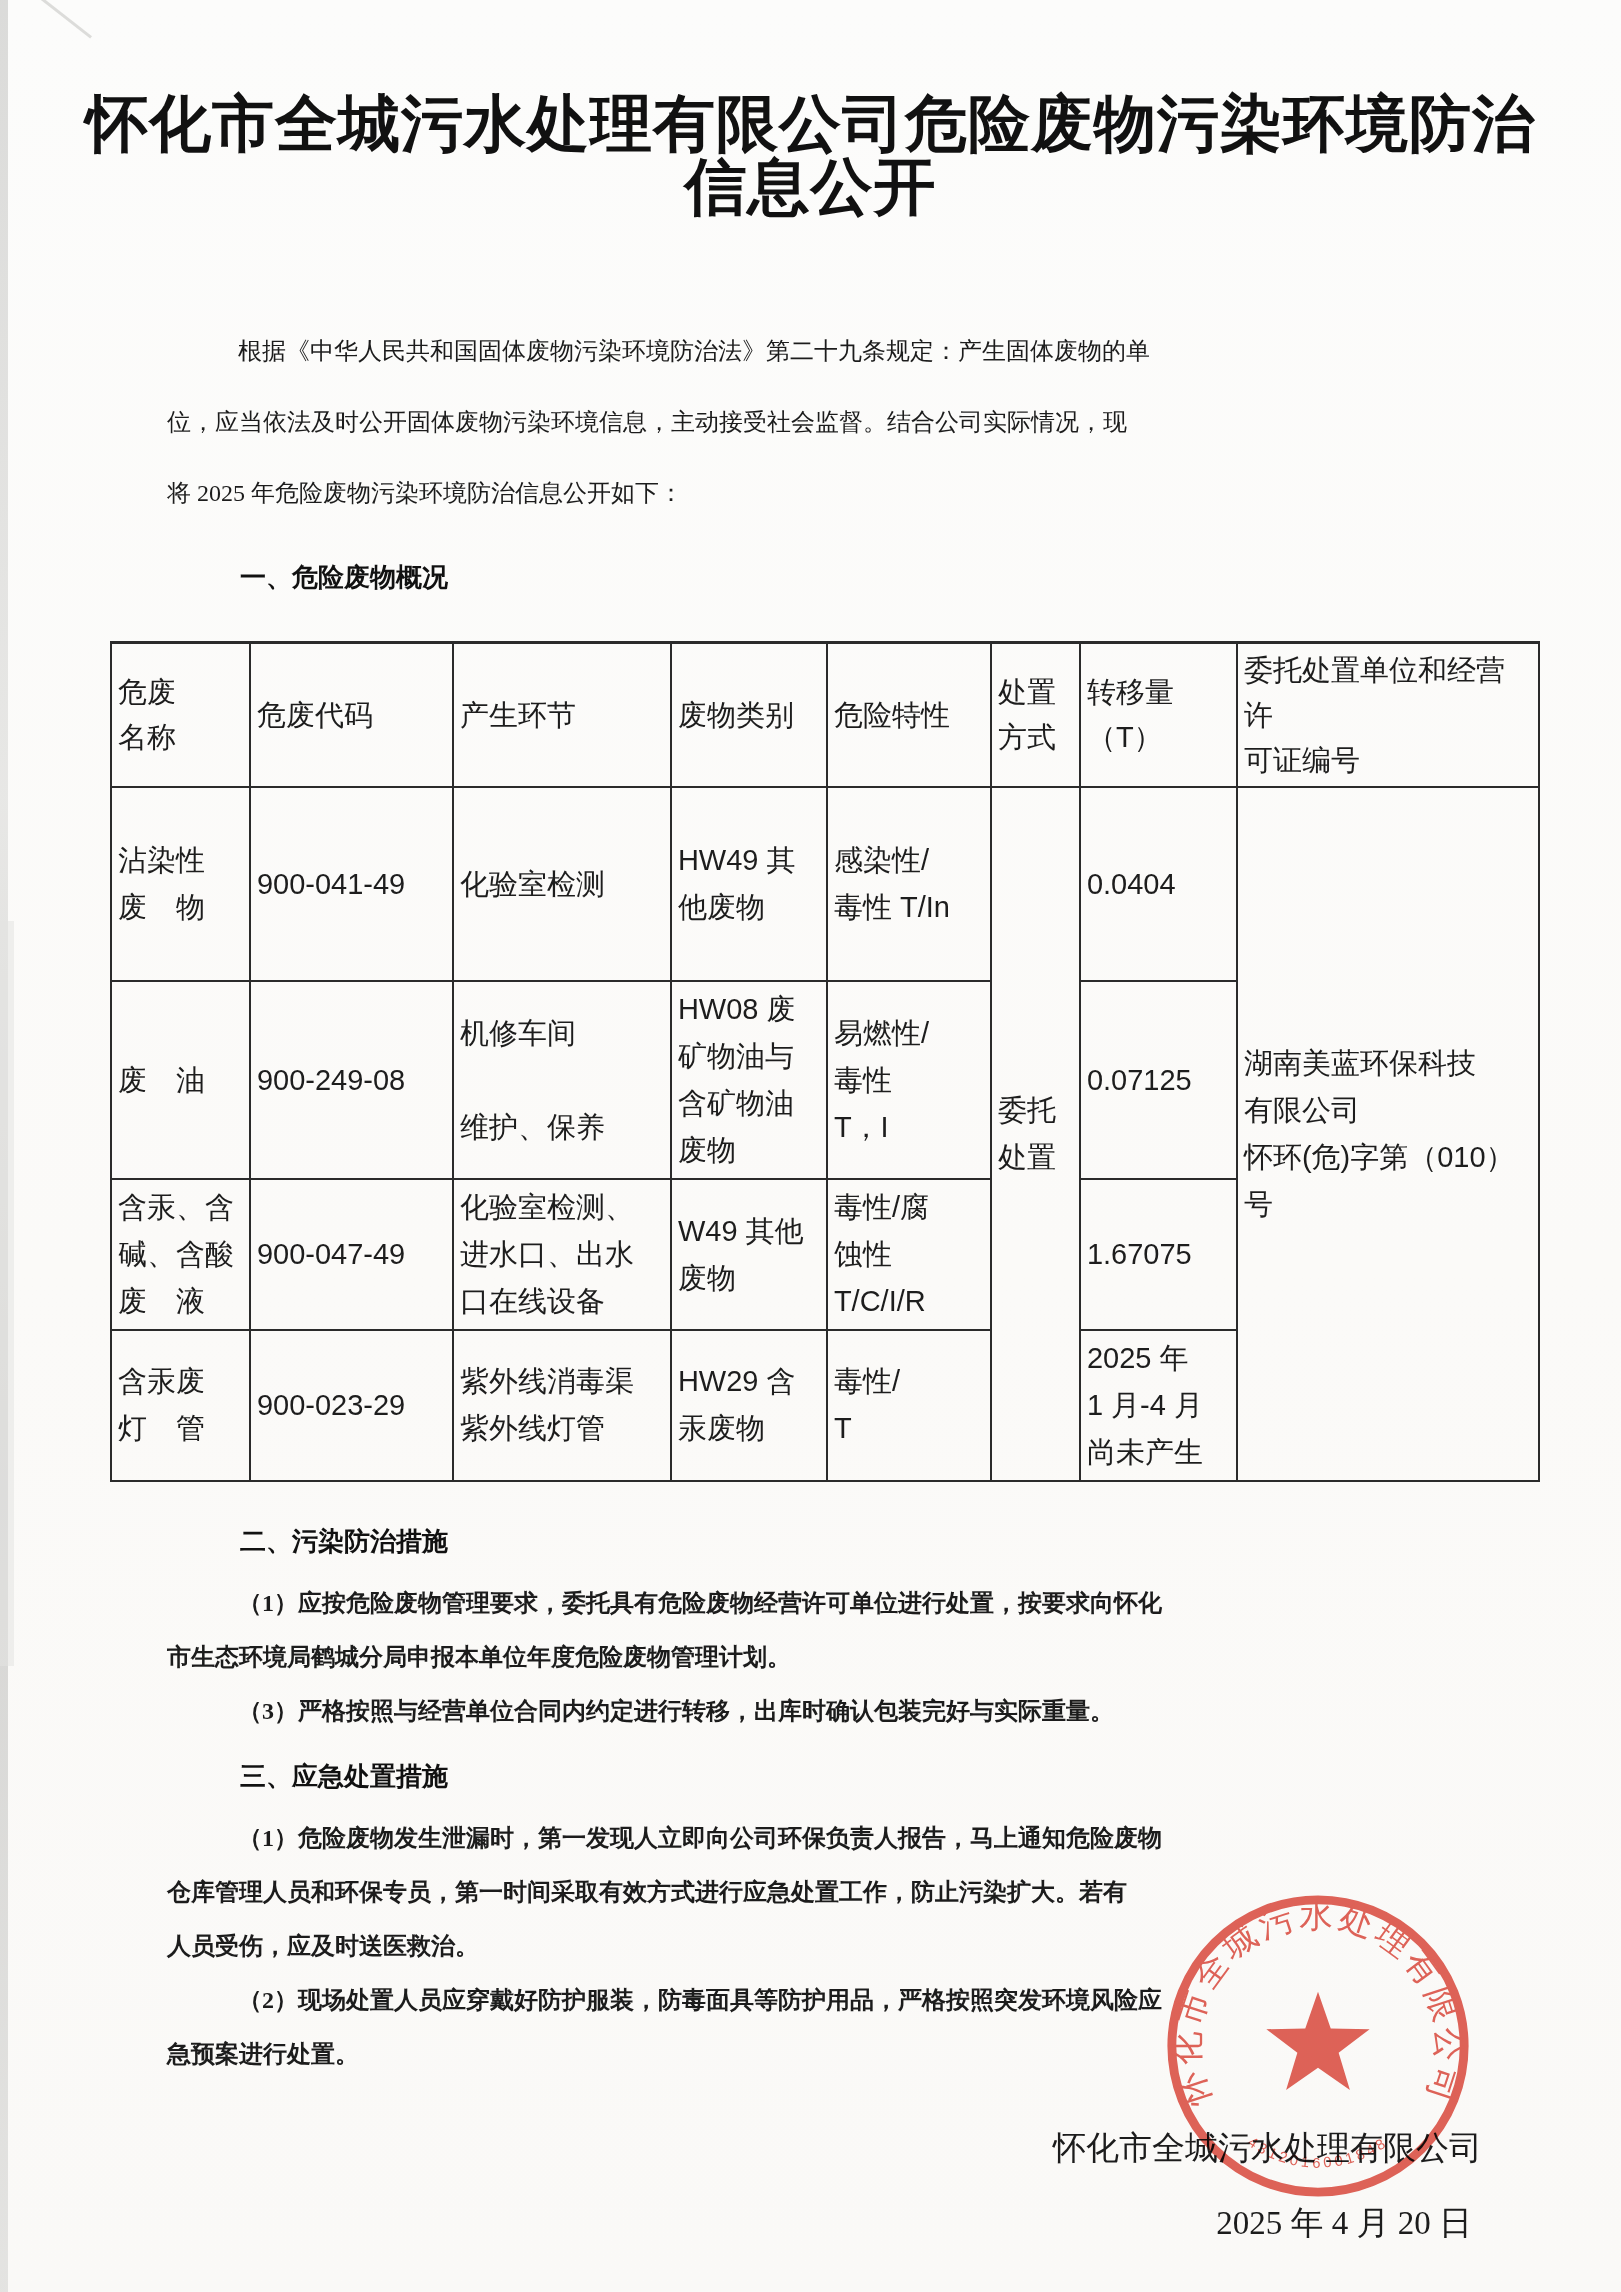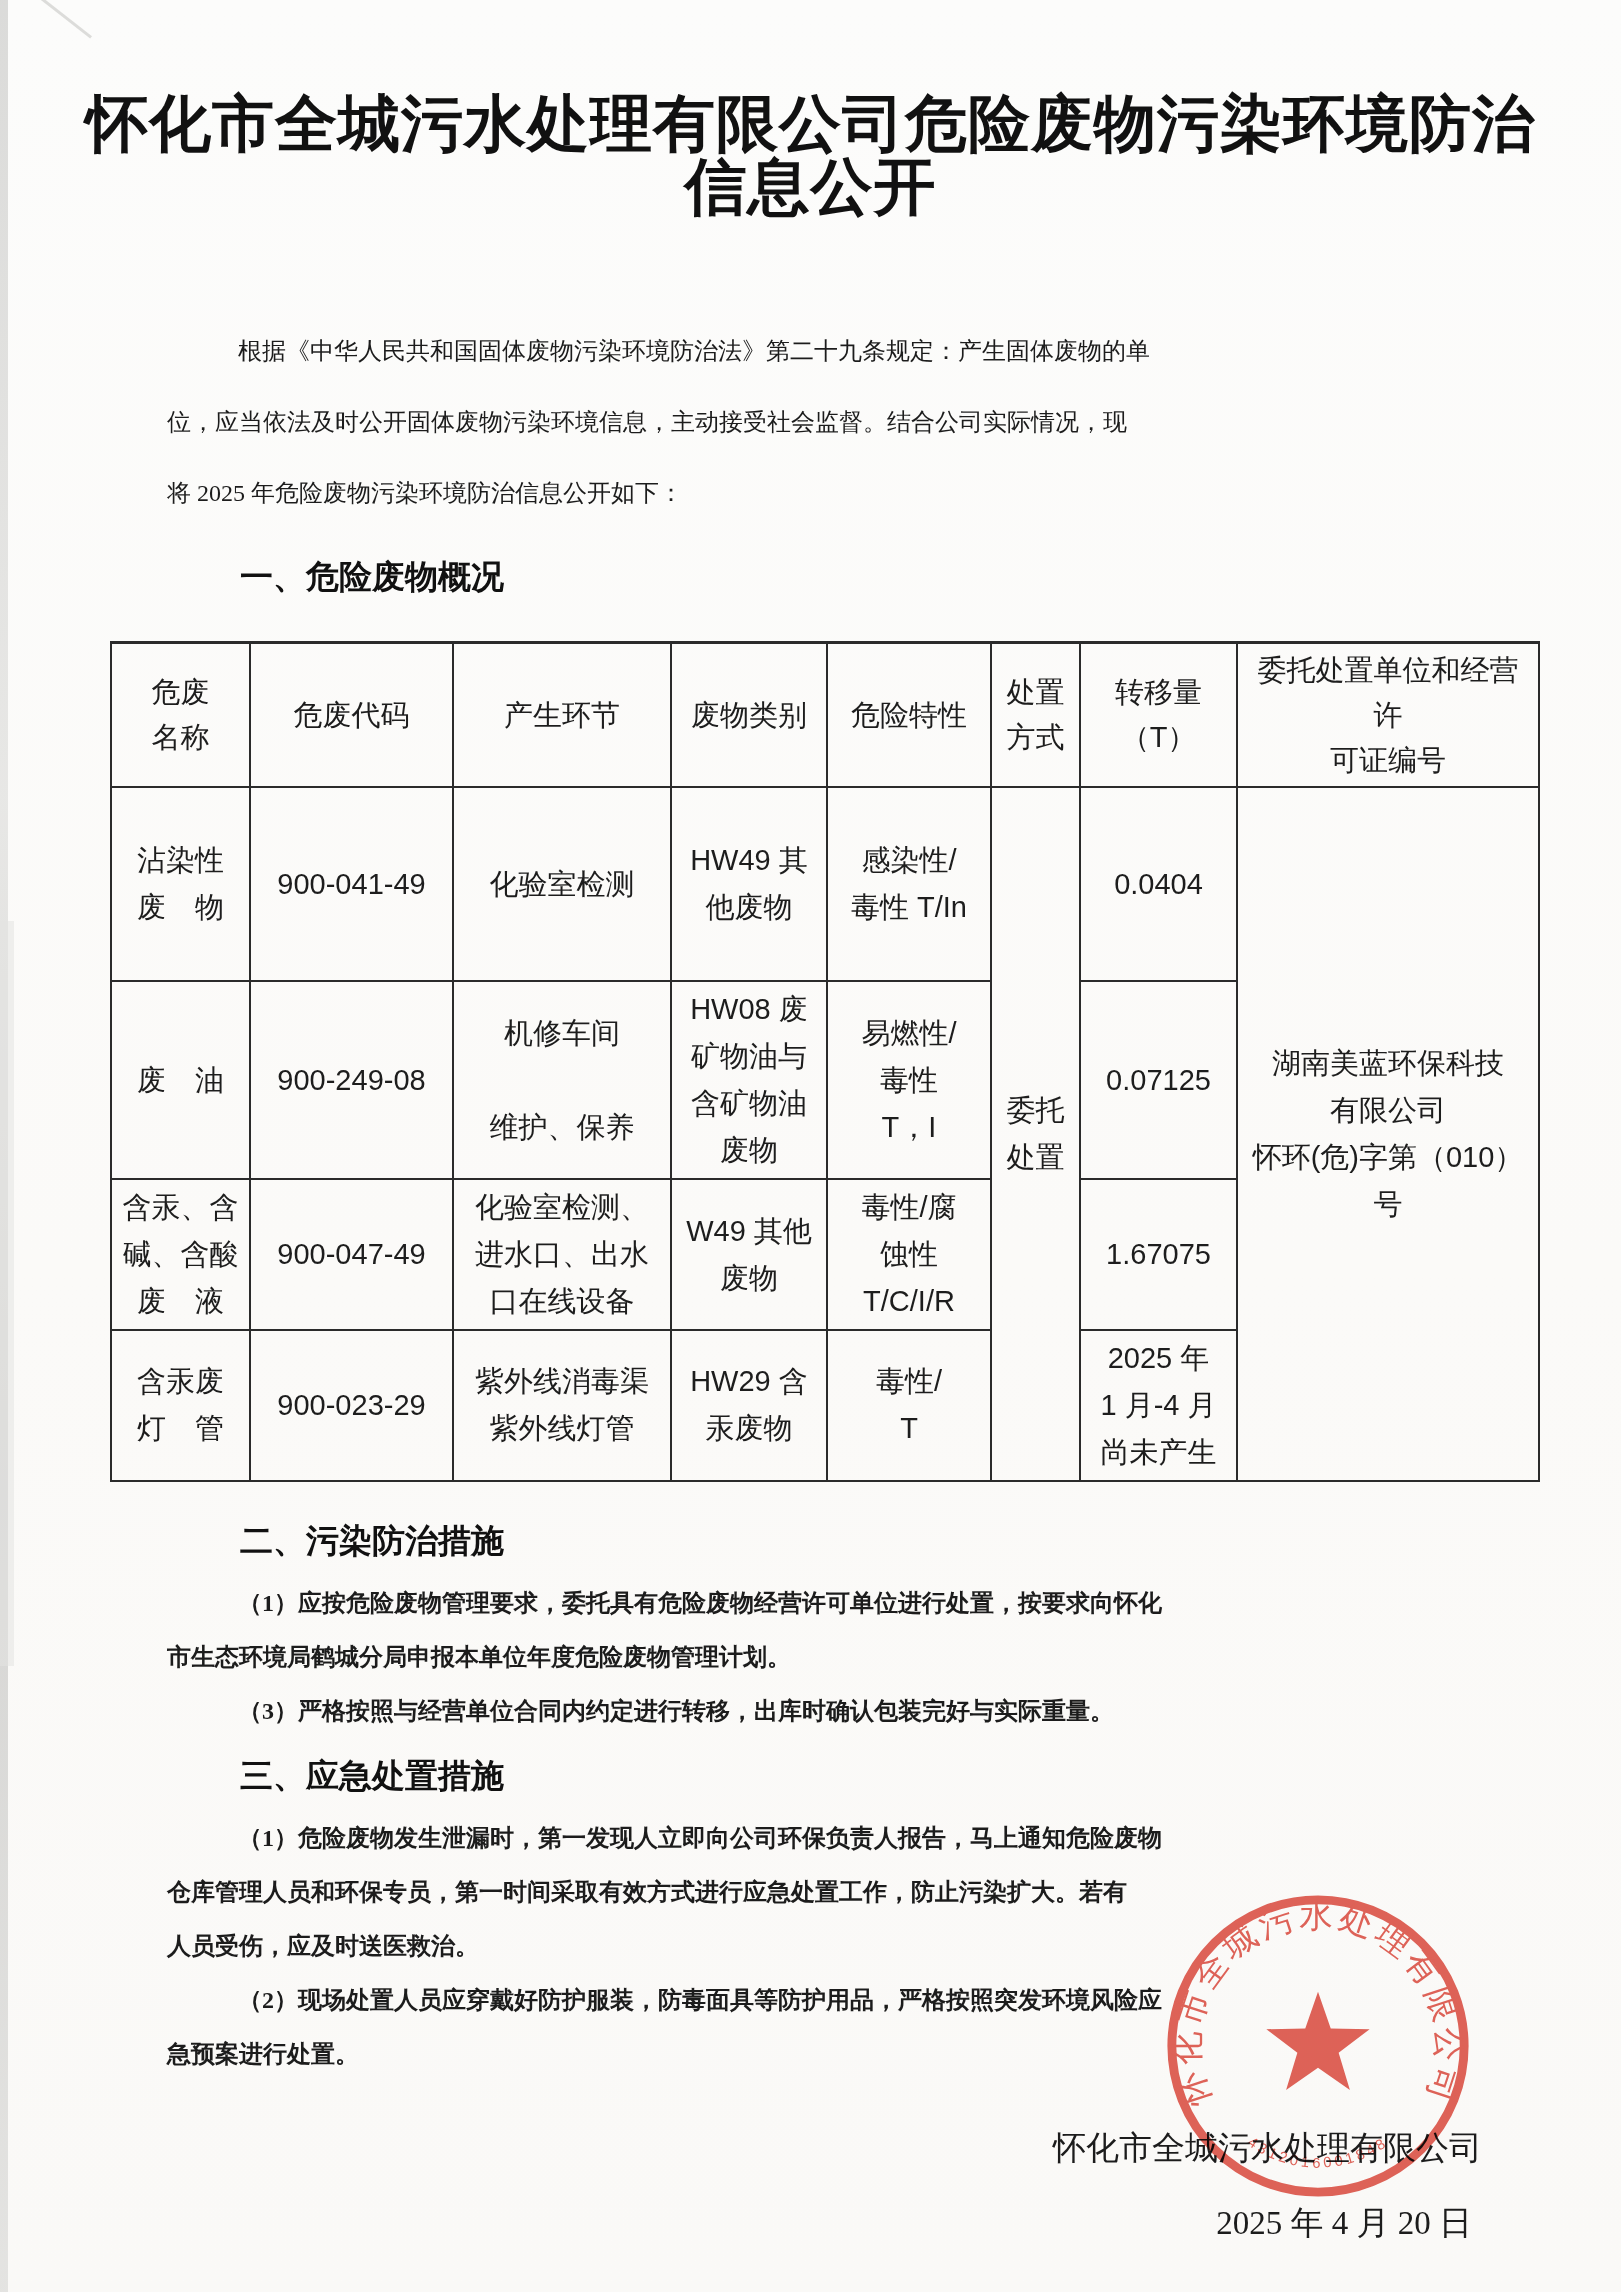--- a/index.html
+++ b/index.html
@@ -33,21 +33,21 @@
   }
   .intro {
     margin:98px 88px 0 167px;
     font-size:24px;
     line-height:71px;
     text-indent:71px;
     white-space:pre-line;
   }
   h2.sec {
     margin:13.7px 0 0 240px;
-    font-size:33px;
+    font-size:26px;
     line-height:69px;
     font-weight:bold;
     color:#111;
   }
   h2.after-table { margin-top:25.5px; }
   h2.tight { margin-top:3.9px; }
   .para {
     margin:0 88px 0 167px;
     font-size:24px;
     line-height:54px;
@@ -56,21 +56,21 @@
     font-weight:bold;
   }
 
   table.waste {
     border-collapse:collapse;
     table-layout:fixed;
     margin:29px 16px 0 110px;
     width:1427px;
     font-family:"Liberation Sans", sans-serif;
     font-size:29px;
-    text-align:center;
+    text-align:left;
     color:#1d1d1d;
   }
   table.waste th, table.waste td {
     border:2px solid #2b2b2b;
     vertical-align:middle;
     padding:3.9px 5.9px;
     white-space:pre-line;
     line-height:47px;
     font-weight:normal;
   }

